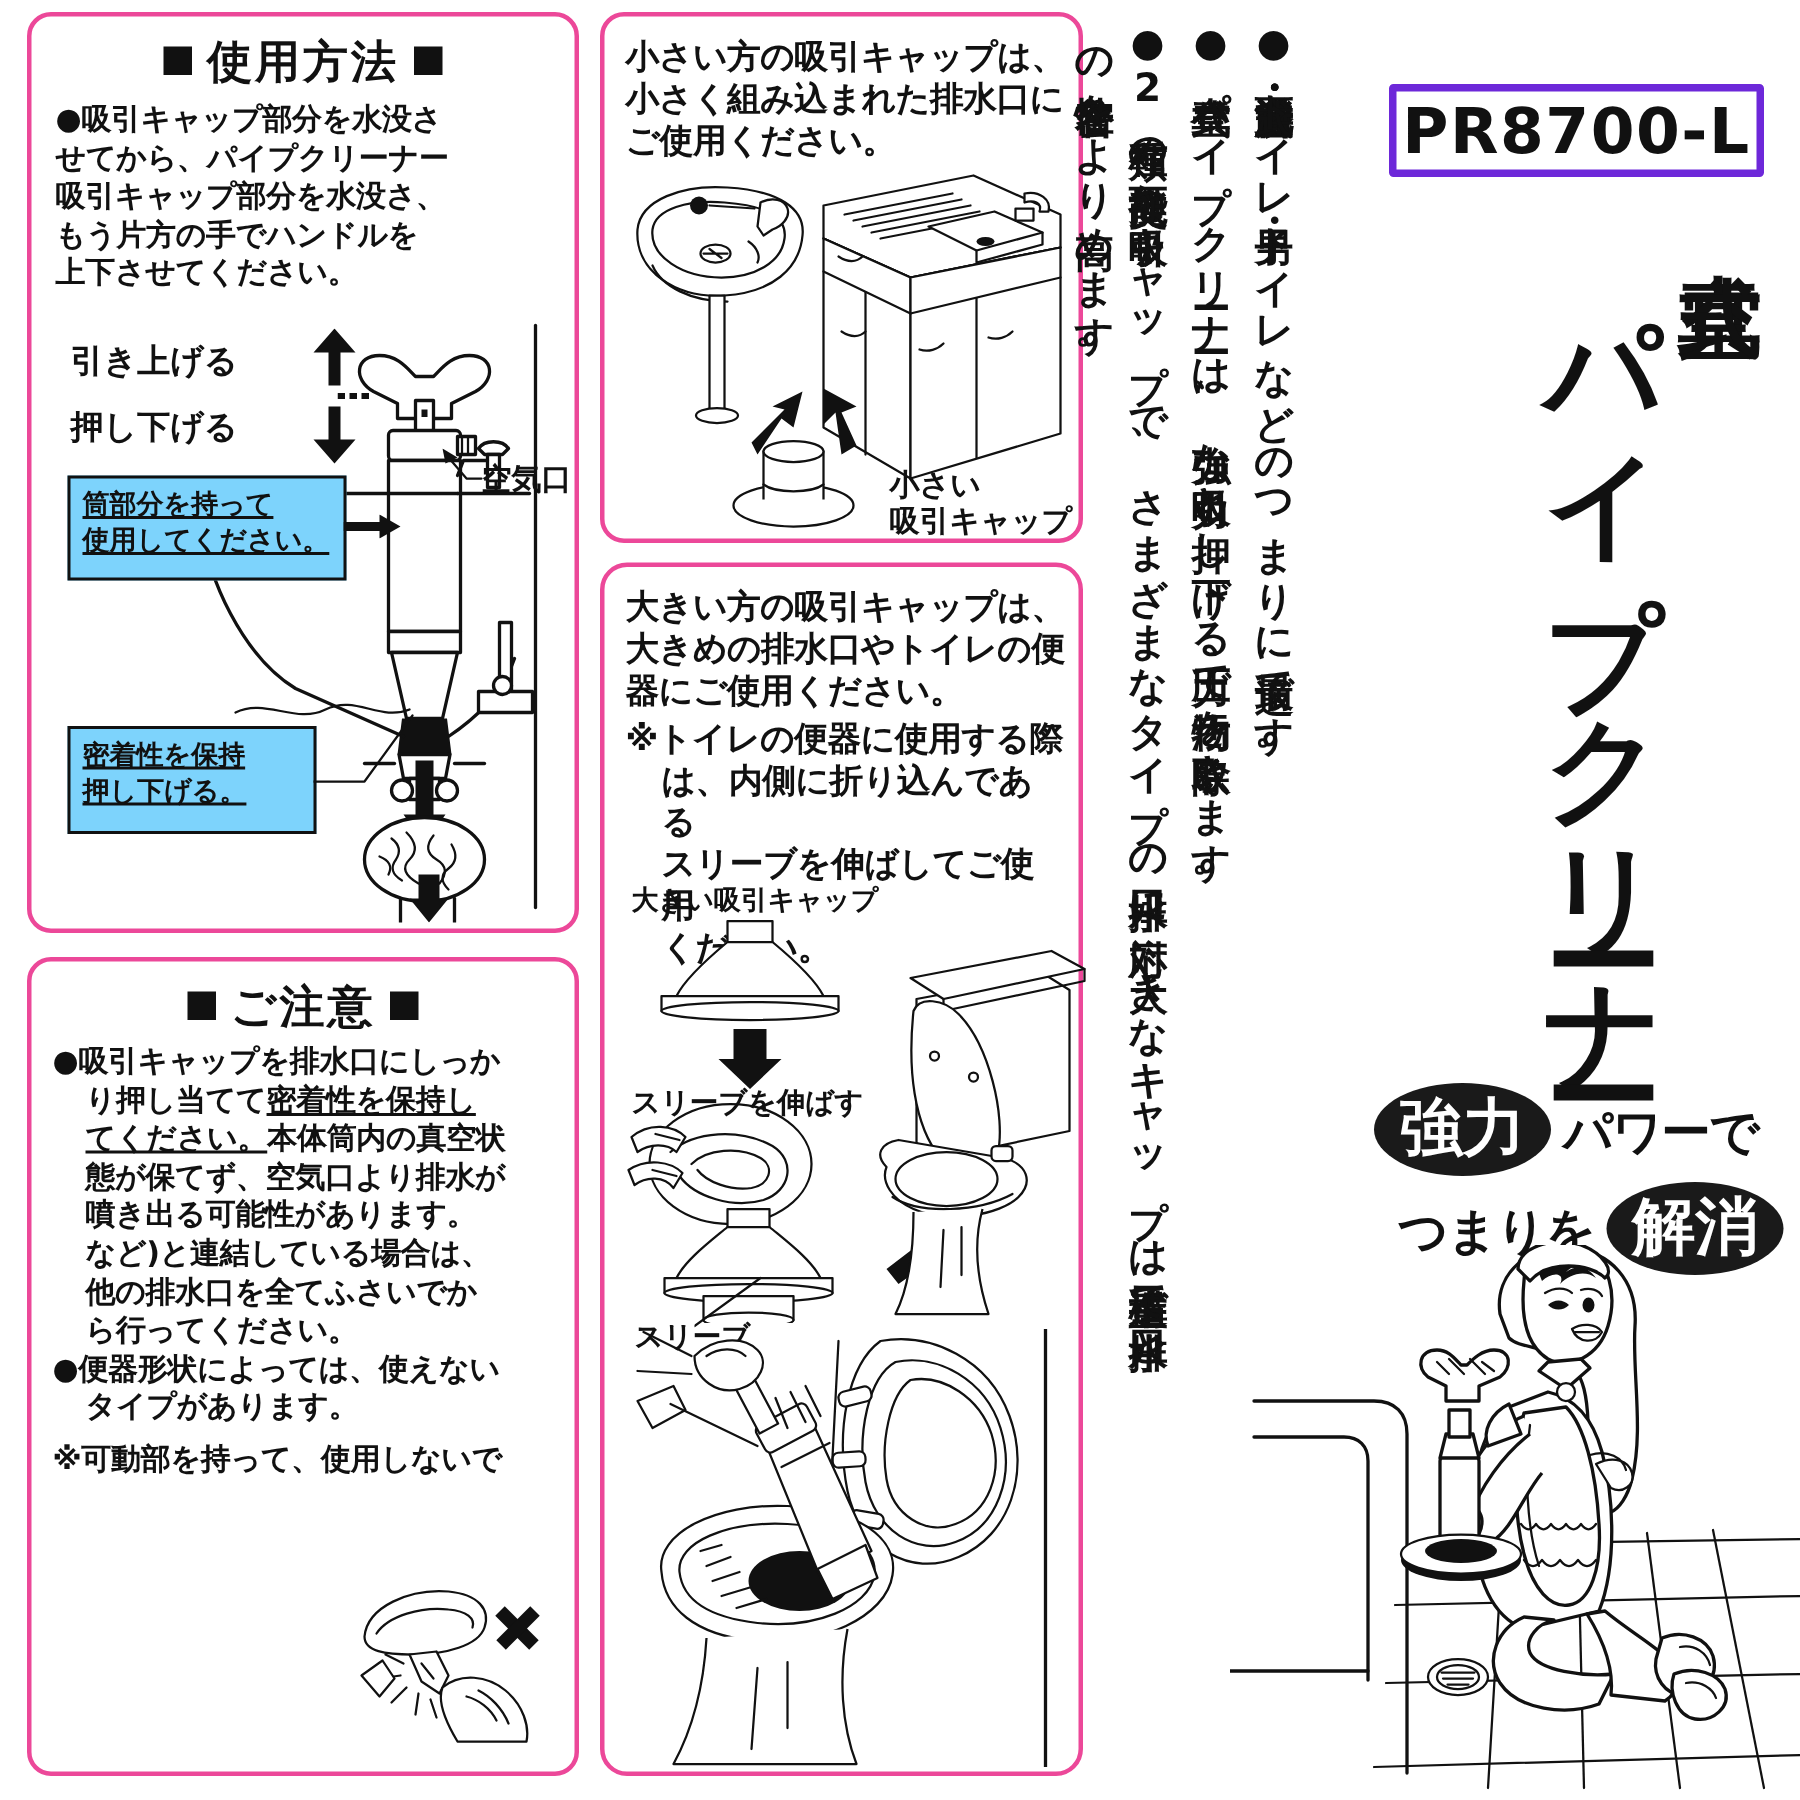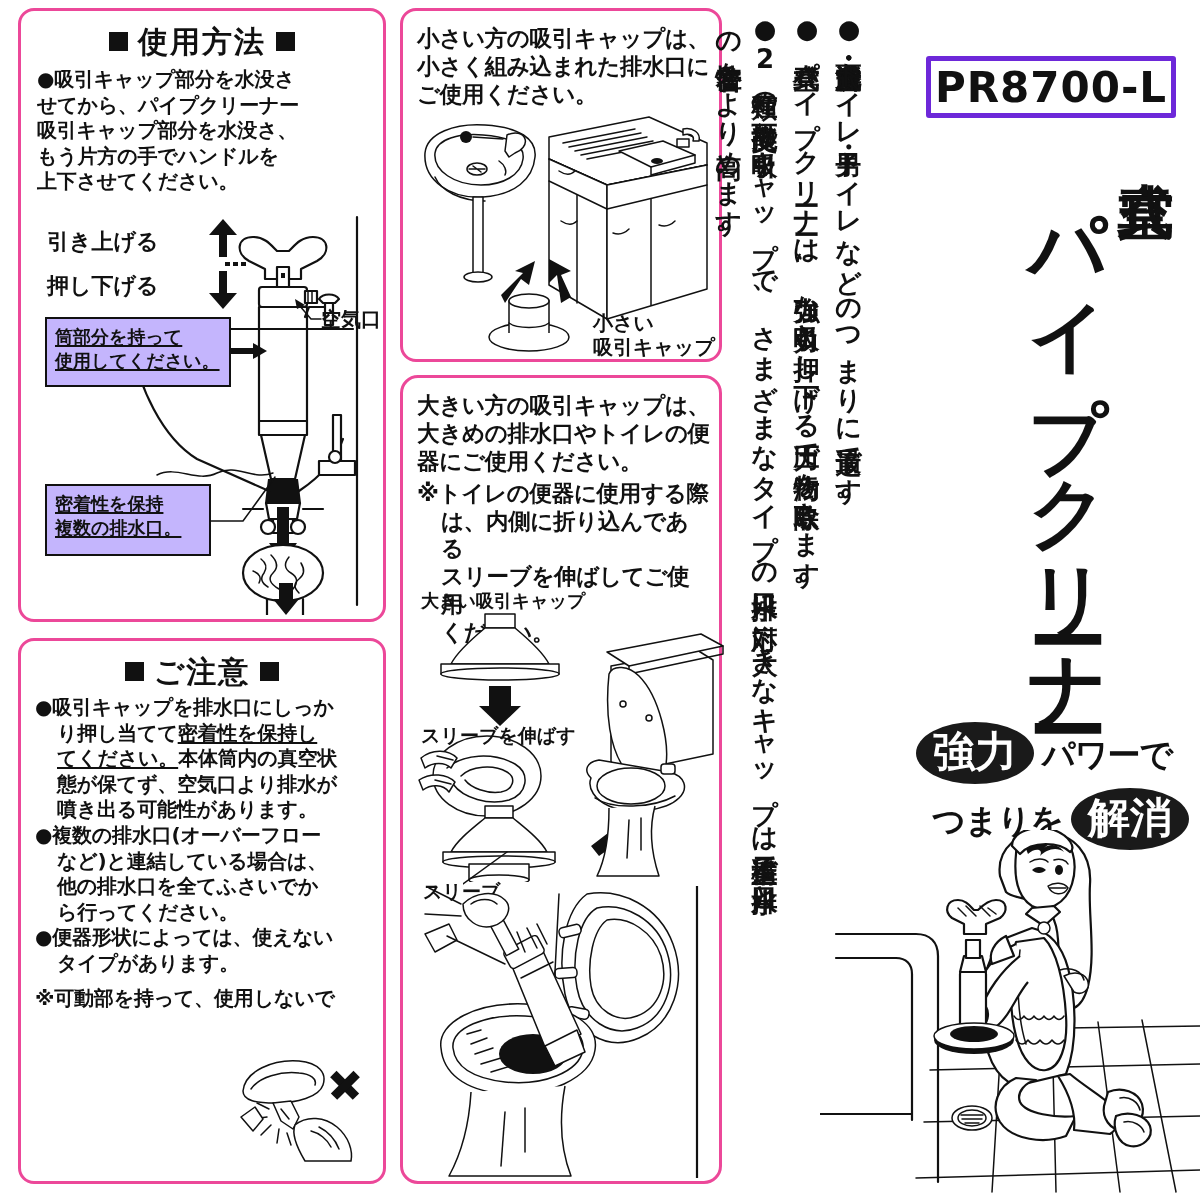--- a/index.html
+++ b/index.html
@@ -56,21 +56,21 @@
     line-height:1.24;
     font-weight:bold;
     letter-spacing:-0.3px;
   }
   .mid-text .li{display:block;text-indent:-24px;padding-left:24px;}
 
   
   .callout{
     position:absolute;
     border:2.5px solid #111;
-    background:#c4b5fd;
+    background:#7dd3fc;
     box-sizing:border-box;
     font-size:18px;
     font-weight:bold;
     line-height:1.35;
     padding:6px 8px;
   }
   .callout span{display:block;text-decoration:underline;text-decoration-thickness:1.6px;text-underline-offset:2px;}
 
   .lbl{position:absolute;font-size:17px;font-weight:bold;line-height:1.2;}
   .lbl2{position:absolute;font-size:16.5px;font-weight:bold;line-height:1.25;}
@@ -221,21 +221,21 @@
     <div class="callout" style="left:24px;top:306px;width:186px;height:70px;">
       <span>筒部分を持って</span>
       <span>使用してください。</span>
     </div>
     <svg style="position:absolute;left:208px;top:332px;" width="40" height="16" viewBox="0 0 40 16">
       <path class="fl" d="M0 5 L24 5 L24 0 L38 8 L24 16 L24 11 L0 11 Z"></path>
     </svg>
 
     <div class="callout" style="left:24px;top:473px;width:166px;height:72px;">
       <span>密着性を保持</span>
-      <span>複数の排水口。</span>
+      <span>押し下げる。</span>
     </div>
     <svg style="position:absolute;left:188px;top:460px;" width="72" height="62" viewBox="0 0 72 62">
       <path class="ln-t" d="M0 50 L34 50 L66 6"></path>
     </svg>
 
     <div class="lbl" style="left:300px;top:296px;font-size:20px;">空気口</div>
     <svg style="position:absolute;left:272px;top:288px;" width="30" height="32" viewBox="0 0 30 32">
       <path class="ln-t" d="M28 20 L18 20 L6 6"></path>
       <polygon class="fl" points="2,0 12,6 4,10"></polygon>
     </svg>
@@ -252,21 +252,20 @@
       <span class="li">●吸引キャップを排水口にしっか</span>
       <span class="li nobul" style="text-indent:0;padding-left:22px;">
         <span>り押し当てて</span><span class="ul">密着性を保持し</span>
       </span>
       <span class="li nobul" style="text-indent:0;padding-left:22px;">
         <span class="ul">てください。</span><span>本体筒内の真空状</span>
       </span>
       <span class="li nobul" style="text-indent:0;padding-left:22px;">態が保てず、空気口より排水が</span>
       <span class="li nobul" style="text-indent:0;padding-left:22px;">噴き出る可能性があります。</span>
 
-      <span class="li">●複数の排水口(オーバーフロー</span>
       <span class="li nobul" style="text-indent:0;padding-left:22px;">など)と連結している場合は、</span>
       <span class="li nobul" style="text-indent:0;padding-left:22px;">他の排水口を全てふさいでか</span>
       <span class="li nobul" style="text-indent:0;padding-left:22px;">ら行ってください。</span>
 
       <span class="li">●便器形状によっては、使えない</span>
       <span class="li nobul" style="text-indent:0;padding-left:22px;">タイプがあります。</span>
 
       <span class="li" style="margin-top:10px;">※可動部を持って、使用しないで</span>
 
     </div>

